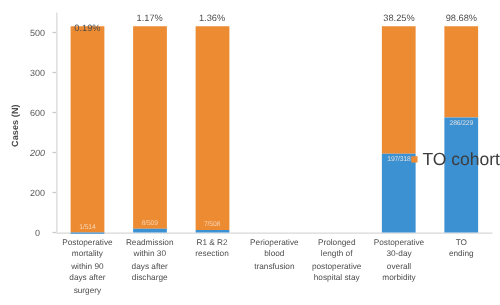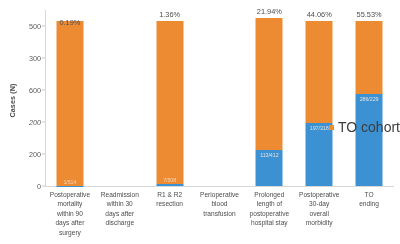--- a/index.html
+++ b/index.html
@@ -26,21 +26,21 @@
     font-size:7.2px;
     font-weight:bold;
     color:#4a4a4a;
     text-align:center;
     letter-spacing:0.1px;
   }
   .y-tick{
     position:absolute;
     left:19px;
     width:22px;
-    text-align:right;
+    text-align:center;
     font-size:7.2px;
     color:#5a5a5a;
     transform:translateY(-50%);
   }
   .y-tick-mark{
     position:absolute;
     left:42px;
     width:3px;
     height:1px;
     background:#c9c9c9;
@@ -174,54 +174,54 @@
   <div class="plot" id="plot">
       <div class="bar-slot" style="left: 0px; width: 49.8571px;">
         <div class="bar-col">
           <div class="seg-to" style="height: 164.48px;">
             <div class="frac-label frac-on-orange" style="top: auto; bottom: 1px;">1/514</div>
           </div>
           <div class="seg-nonto" style="height: 0.32px;"></div>
           <div class="pct-label" style="bottom: 159px;">0.19%</div>
         </div>
       </div>
+      <div class="bar-slot" style="left: 49.8571px; width: 49.8571px;">
+        <div class="bar-col">
+          <div class="seg-to" style="height: 162.88px;">
+            <div class="frac-label frac-on-orange" style="top: auto; bottom: 1px;">8/509</div>
+          </div>
+          <div class="seg-nonto" style="height: 2.56px;"></div>
+          <div class="pct-label" style="bottom: 167.44px;">1.17%</div>
+        </div>
+      </div>
       <div class="bar-slot" style="left: 99.7143px; width: 49.8571px;">
         <div class="bar-col">
           <div class="seg-to" style="height: 162.56px;">
             <div class="frac-label frac-on-orange" style="top: auto; bottom: 1px;">7/508</div>
           </div>
           <div class="seg-nonto" style="height: 2.24px;"></div>
           <div class="pct-label" style="bottom: 167px;">1.36%</div>
-        </div>
-      </div>
-      <div class="bar-slot" style="left: 199.429px; width: 49.8571px;">
-        <div class="bar-col">
-          <div class="seg-to" style="height: 131.84px;"></div>
-          <div class="seg-nonto" style="height: 36.16px;">
-            <div class="frac-label">113/412</div>
-          </div>
-          <div class="pct-label" style="bottom: 170px;">21.94%</div>
         </div>
       </div>
       <div class="bar-slot" style="left: 249.286px; width: 49.8571px;">
         <div class="bar-col">
           <div class="seg-to" style="height: 101.76px;"></div>
           <div class="seg-nonto" style="height: 63.04px;">
             <div class="frac-label">197/318</div>
           </div>
-          <div class="pct-label" style="bottom: 166.8px;">44.06%</div>
+          <div class="pct-label" style="bottom: 166.8px;">38.25%</div>
         </div>
       </div>
       <div class="bar-slot" style="left: 299.143px; width: 49.8571px;">
         <div class="bar-col">
           <div class="seg-to" style="height: 73.28px;"></div>
           <div class="seg-nonto" style="height: 91.52px;">
             <div class="frac-label">286/229</div>
           </div>
-          <div class="pct-label" style="bottom: 166.8px;">55.53%</div>
+          <div class="pct-label" style="bottom: 166.8px;">98.68%</div>
         </div>
       </div>
     </div>
 
   <div id="x-labels">
       <div class="x-label" style="left: 45px; width: 49.8571px;">
         <div>Postoperative</div>
         <div>mortality</div>
         <div>within 90</div>
         <div>days after</div>

